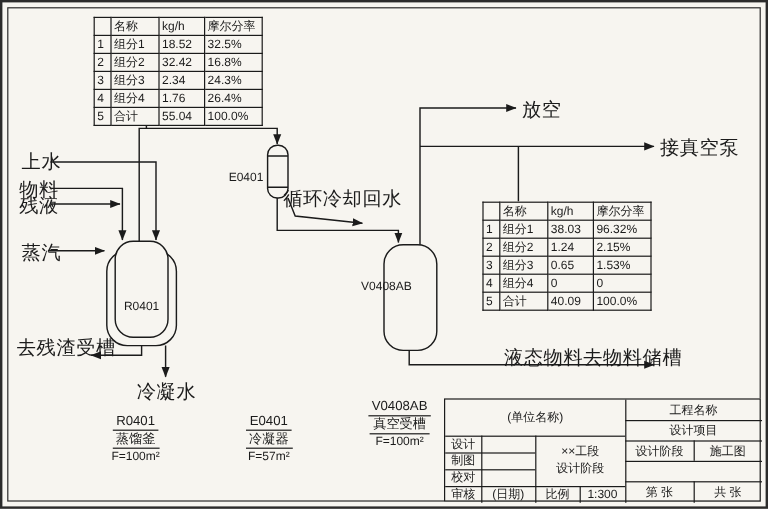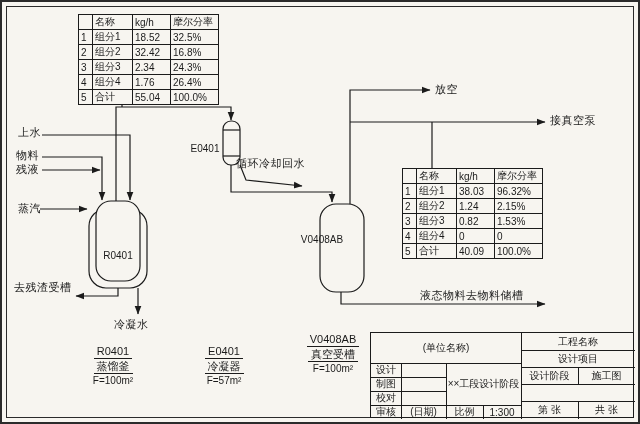--- a/index.html
+++ b/index.html
@@ -1,31 +1,31 @@
 <!DOCTYPE html>
 <html><head>
 <meta charset="utf-8">
 <style>
   *{box-sizing:border-box;margin:0;padding:0}
   body{background:#9a9a9a;font-family:"Liberation Sans","DejaVu Sans",sans-serif}
   .sheet{position:relative;width:640px;height:424px;background:#f7f5f0;border:2px solid #2b2b2b;overflow:hidden;color:#1b1b1b;margin:0 auto}
   .frame{position:absolute;left:4px;top:4px;right:4px;bottom:4px;border:1px solid #2b2b2b;pointer-events:none}
   svg.pipes{position:absolute;left:0;top:0}
-  .lbl{position:absolute;font-size:11px;white-space:nowrap;letter-spacing:.5px}
+  .lbl{position:absolute;font-size:16px;white-space:nowrap;letter-spacing:.5px}
   .tag{position:absolute;font-size:10px;white-space:nowrap;text-align:center}
   table.mb{position:absolute;border-collapse:collapse;background:#f7f5f0;font-size:10px;table-layout:fixed}
   .mb td,.mb th{border:1px solid #1b1b1b;height:13px;padding:0 2px;font-weight:normal;text-align:left;white-space:nowrap;overflow:hidden}
   .mb .w0{width:14px}.mb .w1{width:40px}.mb .w2{width:38px}.mb .w3{width:48px}
   .eq{position:absolute;text-align:center;font-size:11px;line-height:14px;white-space:nowrap}
   .eq .u{display:inline-block;border-bottom:1px solid #1b1b1b;padding:0 3px}
   .eq .spec{font-size:10px;letter-spacing:0}
   .tb{position:absolute;left:368px;top:330px;width:264px;height:86px;border:1.5px solid #1b1b1b;font-size:10px;background:#f7f5f0}
   .tb .ln{position:absolute;background:#1b1b1b}
   .tb .cell{position:absolute;display:flex;align-items:center;justify-content:center;white-space:nowrap;overflow:hidden}
-  .tb .title2{flex-direction:row;line-height:14px}
+  .tb .title2{flex-direction:column;line-height:14px}
 </style>
 </head>
 <body>
 
 <div class="sheet">
   <div class="frame"></div>
 
   <svg class="pipes" width="640" height="424">
     <defs>
       <marker id="arr" viewBox="0 0 10 10" refX="8.5" refY="5" markerWidth="8" markerHeight="8" orient="auto">
@@ -115,21 +115,21 @@
         </tr>
     <tr>
           <td>2</td>
           <td>组分2</td>
           <td>1.24</td>
           <td>2.15%</td>
         </tr>
     <tr>
           <td>3</td>
           <td>组分3</td>
-          <td>0.82</td>
+          <td>0.65</td>
           <td>1.53%</td>
         </tr>
     <tr>
           <td>4</td>
           <td>组分4</td>
           <td>0</td>
           <td>0</td>
         </tr>
     <tr>
           <td>5</td>

